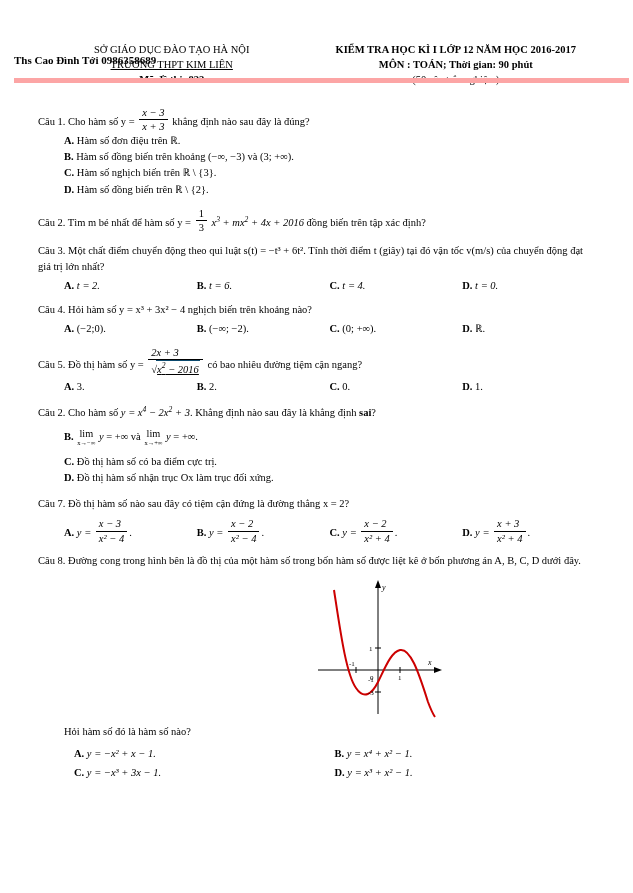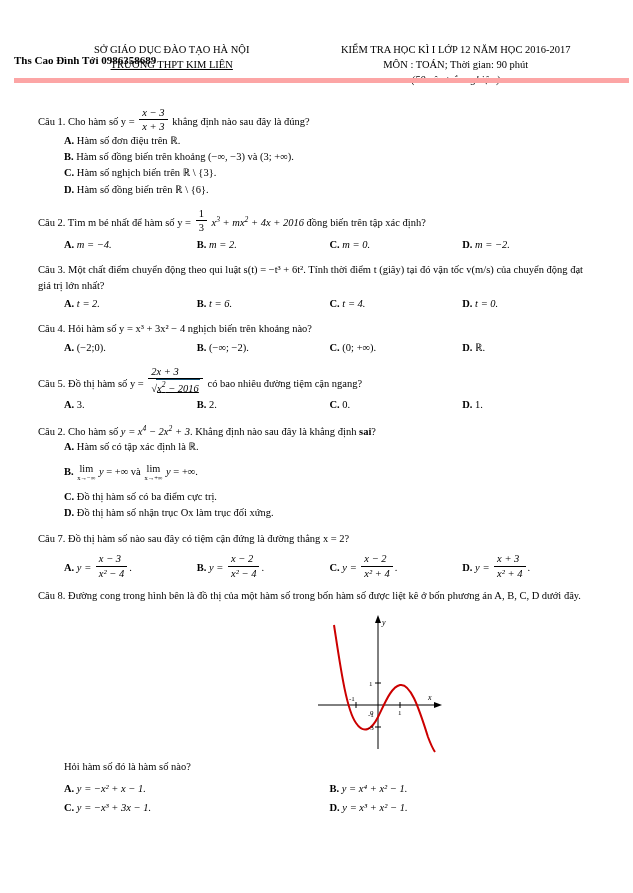--- a/index.html
+++ b/index.html
@@ -12,30 +12,30 @@
     position:relative;
     overflow:hidden;
   }
   .page{position:relative;width:633px;height:893px;box-sizing:border-box;padding:0 38px;}
   .topbar{position:absolute;left:14px;right:4px;top:12px;border-bottom:5px solid #fca5a5;padding-bottom:12px;}
   .topbar .hdr{font-weight:bold;font-size:11px;}
   .headwrap{display:flex;justify-content:space-between;margin-top:42px;}
   .hleft{width:48%;text-align:center;line-height:1.45;font-size:10.5px;}
   .hright{width:50%;text-align:center;line-height:1.45;font-size:10.5px;}
   .u{text-decoration:underline;}
-  .b{font-weight:normal;}
-  .i{font-style:italic;}
+  .b{font-weight:bold;}
+  .i{}
   .content{margin-top:18px;}
   .q{margin-top:9px;line-height:1.5;}
   .qlabel{font-weight:normal;}
   .qbody{display:inline;}
   .opts-col{margin-left:26px;line-height:1.55;}
   .opts-row{margin-left:26px;display:flex;margin-top:3px;}
   .opts-row > div{flex:1;}
-  .opts-2{margin-left:26px;display:flex;margin-top:3px;flex-wrap:wrap;}
+  .opts-2{margin-left:36px;display:flex;margin-top:3px;flex-wrap:wrap;}
   .opts-2 > div{width:50%;margin-top:3px;}
   .ol{font-weight:bold;}
   
   .frac{display:inline-block;vertical-align:-0.45em;text-align:left;margin:0 2px;}
   .frac .num{display:block;padding:0 3px;border-bottom:1px solid #000;line-height:1.25;}
   .frac .den{display:block;padding:0 3px;line-height:1.25;}
   .ovl{border-top:1px solid #0c4a6e;padding:0 1px;display:inline-block;margin-left:-1px;text-decoration:underline;}
   sup{font-size:0.72em;vertical-align:super;}
   .it{font-style:italic;}
   .lim{display:inline-block;text-align:center;vertical-align:middle;margin:8px 1px;}
@@ -50,20 +50,21 @@
 <div class="page">
 
   <div class="topbar">
     <div class="hdr">Ths Cao Đình Tới 0986358689</div>
   </div>
 
   <div class="headwrap">
     <div class="hleft">
       <div>SỞ GIÁO DỤC ĐÀO TẠO HÀ NỘI</div>
       <div class="u">TRƯỜNG THPT KIM LIÊN</div>
+      <div class="b">Mã đề thi: 822</div>
     </div>
     <div class="hright">
       <div class="b">KIỂM TRA HỌC KÌ I LỚP 12 NĂM HỌC 2016-2017</div>
       <div class="b">MÔN : TOÁN; Thời gian: 90 phút</div>
       <div class="i">(50 câu trắc nghiệm)</div>
     </div>
   </div>
 
   <div class="content">
 
@@ -74,41 +75,35 @@
         <span class="frac">
           <span class="num it">x − 3</span>
           <span class="den it">x + 3</span>
         </span>
         <span>khẳng định nào sau đây là đúng?</span>
       </span>
       <div class="opts-col">
         <div><span class="ol">A.</span> <span>Hàm số đơn điệu trên ℝ.</span></div>
         <div><span class="ol">B.</span> <span>Hàm số đồng biến trên khoảng (−∞, −3) và (3; +∞).</span></div>
         <div><span class="ol">C.</span> <span>Hàm số nghịch biến trên ℝ \ {3}.</span></div>
-        <div><span class="ol">D.</span> <span>Hàm số đồng biến trên ℝ \ {6}.</span></div>
+        <div><span class="ol">D.</span> <span>Hàm số đồng biến trên ℝ \ {2}.</span></div>
       </div>
     </div>
 
     <div class="q">
       <span class="qlabel">Câu 2.</span>
       <span class="qbody">
         <span>Tìm m bé nhất để hàm số y =</span>
         <span class="frac">
           <span class="num">1</span>
           <span class="den">3</span>
         </span>
         <span class="it">x<sup>3</sup> + mx<sup>2</sup> + 4x + 2016</span>
         <span>đồng biến trên tập xác định?</span>
       </span>
-      <div class="opts-row">
-        <div><span class="ol">A.</span> <span class="it">m = −4.</span></div>
-        <div><span class="ol">B.</span> <span class="it">m = 2.</span></div>
-        <div><span class="ol">C.</span> <span class="it">m = 0.</span></div>
-        <div><span class="ol">D.</span> <span class="it">m = −2.</span></div>
-      </div>
     </div>
 
     <div class="q">
       <span class="qlabel">Câu 3.</span>
       <span class="qbody">Một chất điểm chuyển động theo qui luật s(t) = −t³ + 6t². Tính thời điểm t (giây) tại đó vận tốc v(m/s) của chuyển động đạt giá trị lớn nhất?</span>
       <div class="opts-row">
         <div><span class="ol">A.</span> <span class="it">t = 2.</span></div>
         <div><span class="ol">B.</span> <span class="it">t = 6.</span></div>
         <div><span class="ol">C.</span> <span class="it">t = 4.</span></div>
         <div><span class="ol">D.</span> <span class="it">t = 0.</span></div>
@@ -141,21 +136,20 @@
         <div><span class="ol">B.</span> <span>2.</span></div>
         <div><span class="ol">C.</span> <span>0.</span></div>
         <div><span class="ol">D.</span> <span>1.</span></div>
       </div>
     </div>
 
     <div class="q">
       <span class="qlabel">Câu 2.</span>
       <span class="qbody">Cho hàm số <span class="it">y = x<sup>4</sup> − 2x<sup>2</sup> + 3</span>. Khẳng định nào sau đây là khẳng định <b>sai</b>?</span>
       <div class="opts-col">
-        <div><span class="ol">A.</span> <span>Hàm số có tập xác định là ℝ.</span></div>
         <div><span class="ol">B.</span>
           <span class="lim"><span class="lt">lim</span><span class="lb">x→−∞</span></span>
           <span class="it">y</span> = +∞ và
           <span class="lim"><span class="lt">lim</span><span class="lb">x→+∞</span></span>
           <span class="it">y</span> = +∞.
         </div>
         <div><span class="ol">C.</span> <span>Đồ thị hàm số có ba điểm cực trị.</span></div>
         <div><span class="ol">D.</span> <span>Đồ thị hàm số nhận trục Ox làm trục đối xứng.</span></div>
       </div>
     </div>

